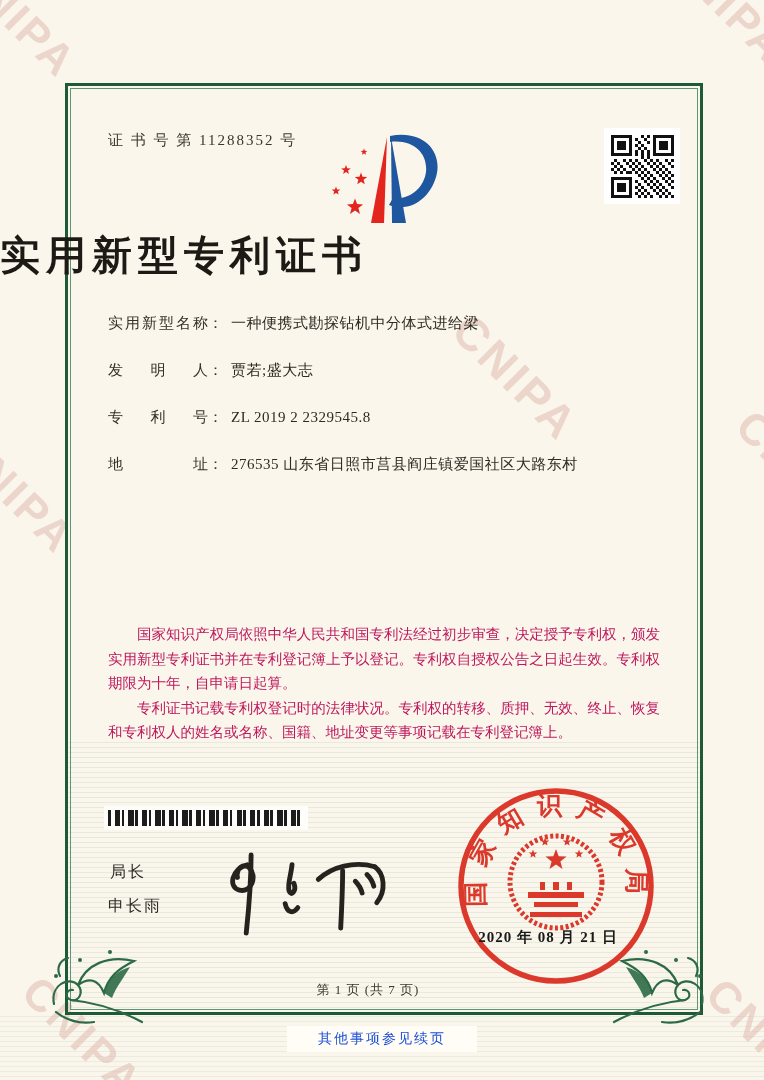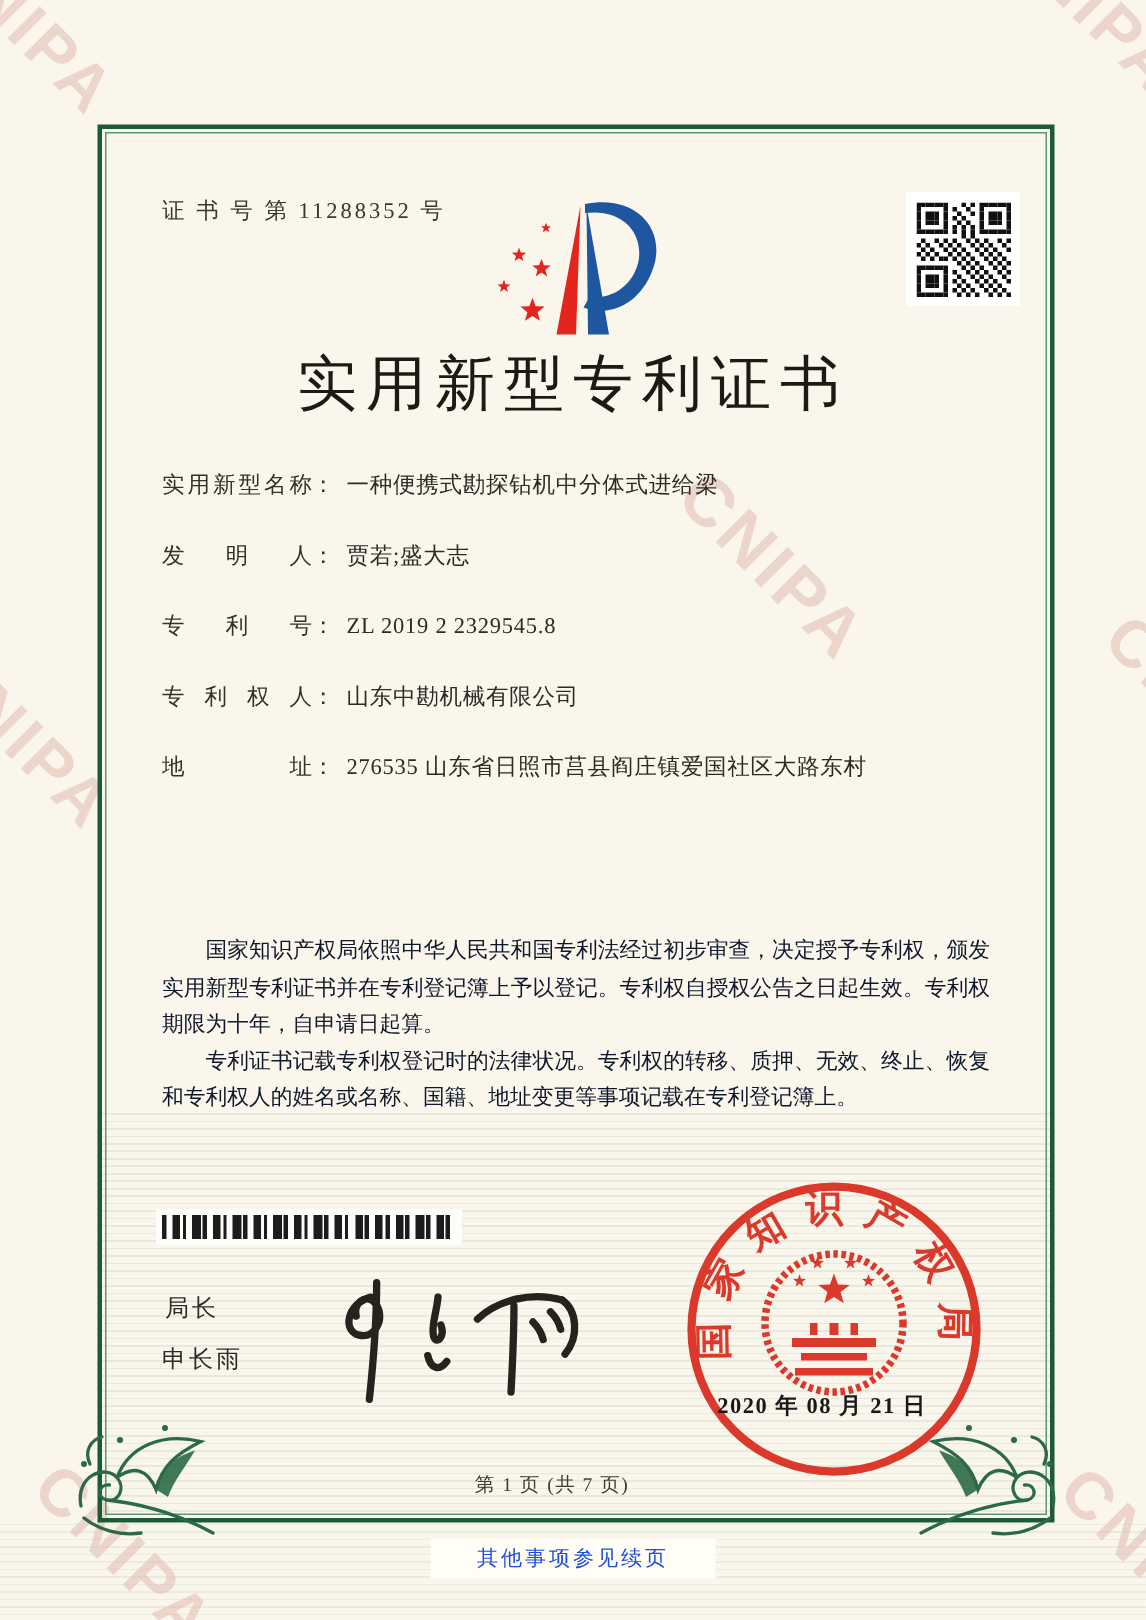--- a/index.html
+++ b/index.html
@@ -58,42 +58,42 @@
     font-size:15px;letter-spacing:2px;color:#3a372f;
   }
   .qr-wrap{
     position:absolute;left:604px;top:128px;width:76px;height:76px;
     background:#ffffff;display:flex;align-items:center;justify-content:center;
   }
   .logo{position:absolute;left:330px;top:130px;}
 
   .title{
     position:absolute;left:0;top:228px;width:764px;
-    text-align:center;font-size:40px;font-weight:normal;
+    font-size:40px;font-weight:bold;
     letter-spacing:6px;color:#1d1a16;
   }
 
   
   .fields{position:absolute;left:108px;top:314px;width:560px;font-size:15px;text-decoration:underline;}
   .frow{margin-bottom:28px;height:19px;white-space:nowrap;}
   .flabel{
     display:inline-block;width:100px;
     text-align:justify;text-align-last:justify;
     vertical-align:top;color:#353128;
   }
   .fcolon{display:inline-block;color:#353128;}
   .fvalue{display:inline-block;margin-left:8px;color:#2e2b24;letter-spacing:0.5px;}
   .grant-row{display:flex;}
   .grant-left{width:282px;white-space:nowrap;}
   .grant-right{white-space:nowrap;}
 
   
   .body-text{
     position:absolute;left:108px;top:622px;width:552px;
-    font-size:14.5px;line-height:24.5px;text-align:justify;color:#0f172a;
+    font-size:14.5px;line-height:24.5px;text-align:justify;color:#be185d;
   }
   .body-text p{margin:0;text-indent:2em;}
 
   
   .barcode{
     position:absolute;left:104px;top:806px;width:204px;height:24px;
     background:#fdfdfa;display:flex;align-items:center;padding:0 4px;
     box-sizing:border-box;
   }
   .barcode .bar{height:16px;}
@@ -409,23 +409,20 @@
     <div class="frow">
       <span class="flabel">实用新型名称</span><span class="fcolon">：</span><span class="fvalue">一种便携式勘探钻机中分体式进给梁</span>
     </div>
     <div class="frow">
       <span class="flabel">发明人</span><span class="fcolon">：</span><span class="fvalue">贾若;盛大志</span>
     </div>
     <div class="frow">
       <span class="flabel">专利号</span><span class="fcolon">：</span><span class="fvalue">ZL 2019 2 2329545.8</span>
     </div>
     <div class="frow">
-      <span class="flabel">专利权人</span><span class="fcolon">：</span><span class="fvalue">山东中勘机械有限公司</span>
-    </div>
-    <div class="frow">
       <span class="flabel">地址</span><span class="fcolon">：</span><span class="fvalue">276535 山东省日照市莒县阎庄镇爱国社区大路东村</span>
     </div>
   </div>
 
   <div class="body-text">
     <p>国家知识产权局依照中华人民共和国专利法经过初步审查，决定授予专利权，颁发实用新型专利证书并在专利登记簿上予以登记。专利权自授权公告之日起生效。专利权期限为十年，自申请日起算。</p>
     <p>专利证书记载专利权登记时的法律状况。专利权的转移、质押、无效、终止、恢复和专利权人的姓名或名称、国籍、地址变更等事项记载在专利登记簿上。</p>
   </div>
 
   <div class="barcode" id="barcode">

